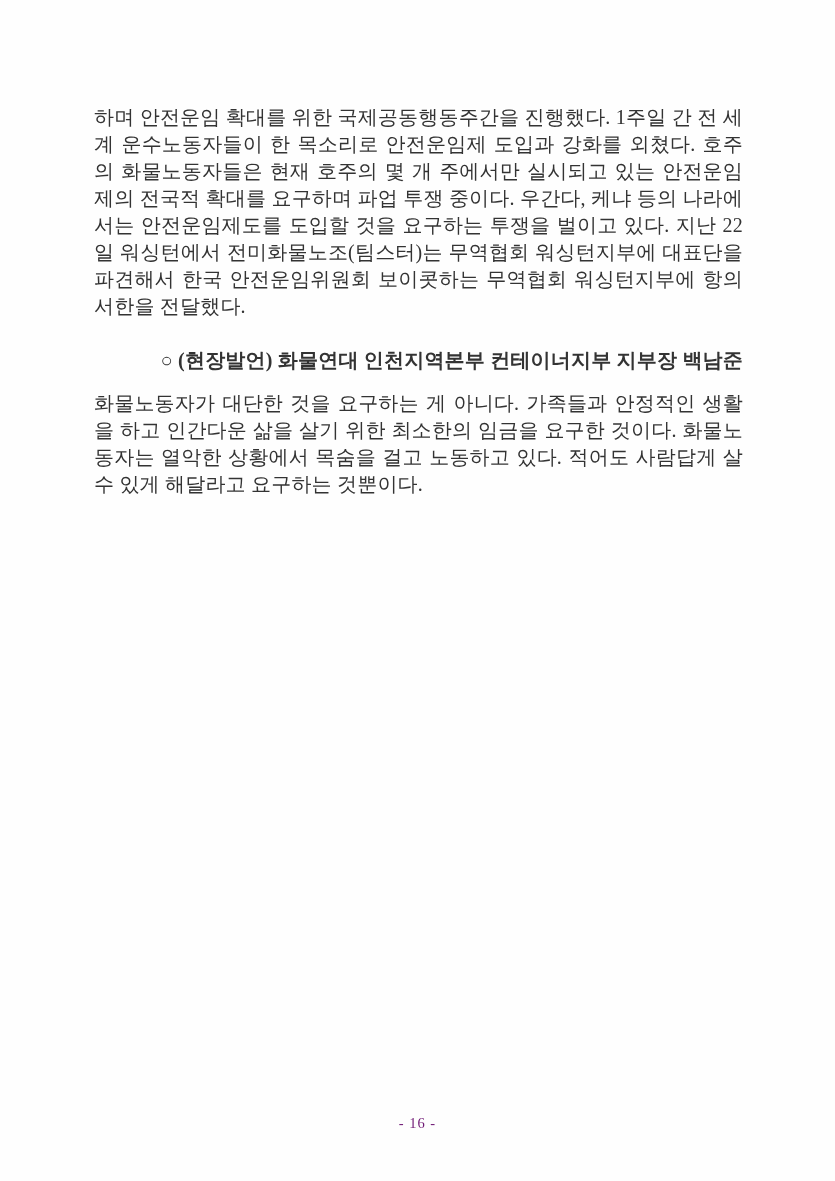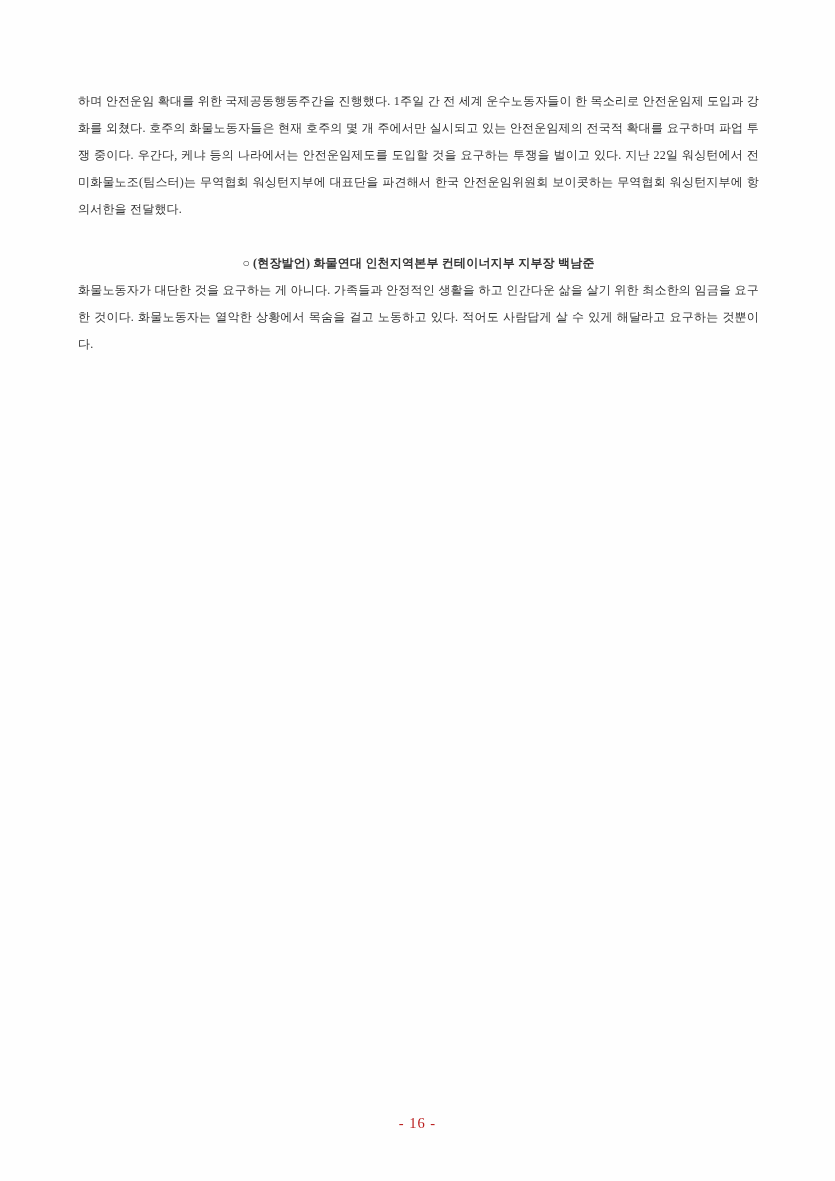--- a/index.html
+++ b/index.html
@@ -16,40 +16,40 @@
     color: #333333;
     overflow: hidden;
   }
   .content {
     position: absolute;
     left: 78px;
     top: 88px;
     width: 681px;
   }
   .content p {
-    margin: 0;
-    font-size: 12px;
+    margin: 16px;
+    font-size: 20px;
     line-height: 27px;
     text-align: justify;
     text-justify: inter-word;
     letter-spacing: 0.2px;
   }
   .content p.heading {
     font-weight: bold;
     margin-top: 27px;
-    text-align: center;
+    text-align: right;
   }
   .footer {
     position: absolute;
     left: 0;
     width: 100%;
     top: 1115px;
     text-align: center;
     font-size: 14.5px;
-    color: #b91c1c;
+    color: #701a75;
     letter-spacing: 1px;
   }
 </style>
 </head>
 <body>
 
 <div class="page">
   <div class="content">
     <p class="body">하며 안전운임 확대를 위한 국제공동행동주간을 진행했다. 1주일 간 전 세계 운수노동자들이 한 목소리로 안전운임제 도입과 강화를 외쳤다. 호주의 화물노동자들은 현재 호주의 몇 개 주에서만 실시되고 있는 안전운임제의 전국적 확대를 요구하며 파업 투쟁 중이다. 우간다, 케냐 등의 나라에서는 안전운임제도를 도입할 것을 요구하는 투쟁을 벌이고 있다. 지난 22일 워싱턴에서 전미화물노조(팀스터)는 무역협회 워싱턴지부에 대표단을 파견해서 한국 안전운임위원회 보이콧하는 무역협회 워싱턴지부에 항의서한을 전달했다.</p>
     <p class="heading">○ (현장발언) 화물연대 인천지역본부 컨테이너지부 지부장 백남준</p>

